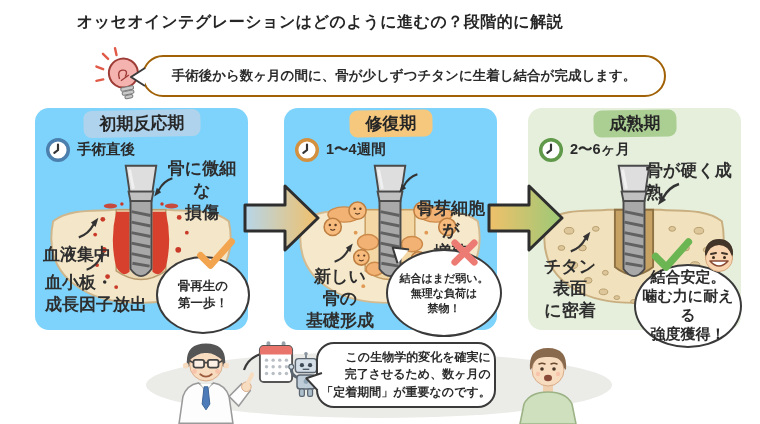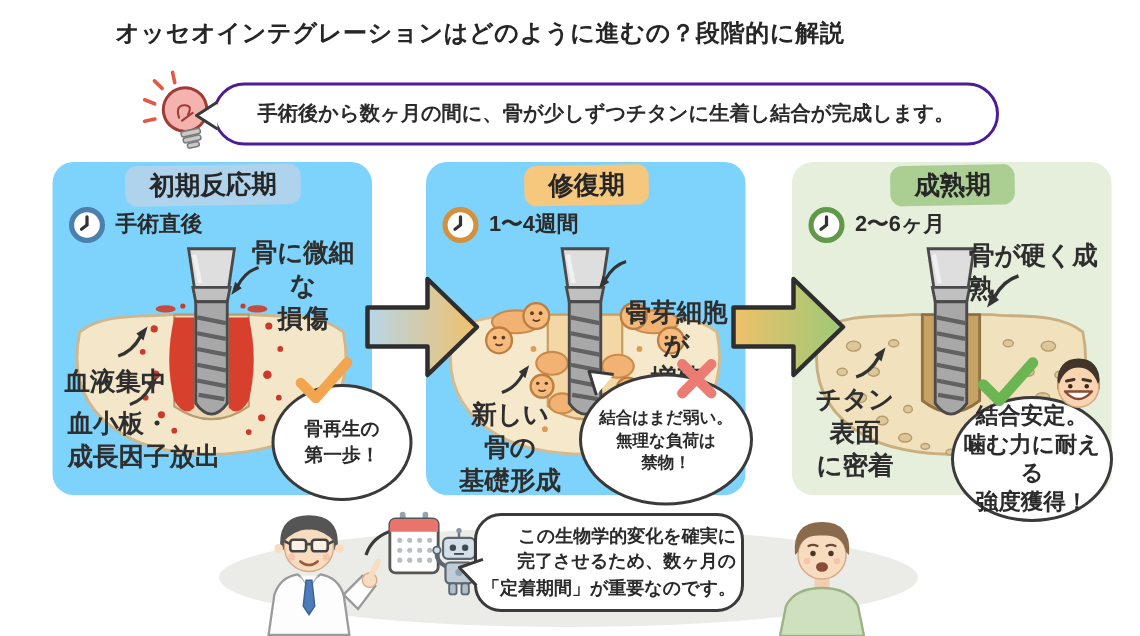--- a/index.html
+++ b/index.html
@@ -5,21 +5,21 @@
   * { margin:0; padding:0; box-sizing:border-box; }
   html,body { background:#fff; }
   body { font-family:"Liberation Sans","DejaVu Sans",sans-serif; color:#2b2b2b; }
   #stage { position:relative; width:760px; height:424px; background:#fff; overflow:hidden; }
   .abs { position:absolute; }
   .pre { white-space:pre-line; }
 
   .title { top:12px; left:0; width:640px; text-align:center; font-size:16px; font-weight:bold; letter-spacing:.5px; color:#262626; }
 
   .bulb { left:92px; top:46px; width:54px; height:58px; }
-  .tip-bubble { left:142px; top:55px; width:524px; height:42px; background:#fff; border:2px solid #4c1d95;
+  .tip-bubble { left:142px; top:55px; width:524px; height:42px; background:#fff; border:2px solid #a16207;
     border-radius:22px; display:flex; align-items:center; justify-content:center;
     font-size:13.5px; font-weight:bold; z-index:2; }
   .tail { width:16px; height:20px; z-index:4; }
   .tip-tail { left:-14px; top:10px; }
 
   .panel { top:108px; height:222px; width:213px; border-radius:14px; }
   #panel-1 { left:35px;  background:#7dd3fc; }
   #panel-2 { left:284px; background:#7dd3fc; }
   #panel-3 { left:528px; background:#e5efdc; }
   .strip { top:2px; left:50%; transform:translateX(-50%) rotate(-1deg); padding:2px 16px; border-radius:8px;
@@ -157,21 +157,21 @@
     <svg class="abs aarr" style="left:38px; top:106px; width:34px; height:28px;">
         <use href="#arr-ur-sym" width="34" height="28"></use>
       </svg>
 
     <div class="abs ann pre" style="left:10px; top:164px;">血小板・
 成長因子放出</div>
     <svg class="abs aarr" style="left:46px; top:140px; width:32px; height:26px;">
         <use href="#arr-ur-sym" width="32" height="26"></use>
       </svg>
 
-    <div class="abs callout pre" style="left:146px; top:148px; width:94px; height:78px; font-size:12.5px;">骨再生の
+    <div class="abs callout pre" style="left:121px; top:148px; width:94px; height:78px; font-size:12.5px;">骨再生の
 第一歩！</div>
     <svg class="abs badge" style="left:160px; top:130px; width:42px; height:31px; color:#f2a44f;">
         <use href="#check-sym" width="42" height="31"></use>
       </svg>
   </div>
 
   <svg class="abs big-arrow" id="arrow-1" viewBox="0 0 78 88">
     <defs>
         <linearGradient id="ga1" x1="0" y1="0" x2="1" y2="0">
       <stop offset="0" stop-color="#b7d6e9"></stop>

